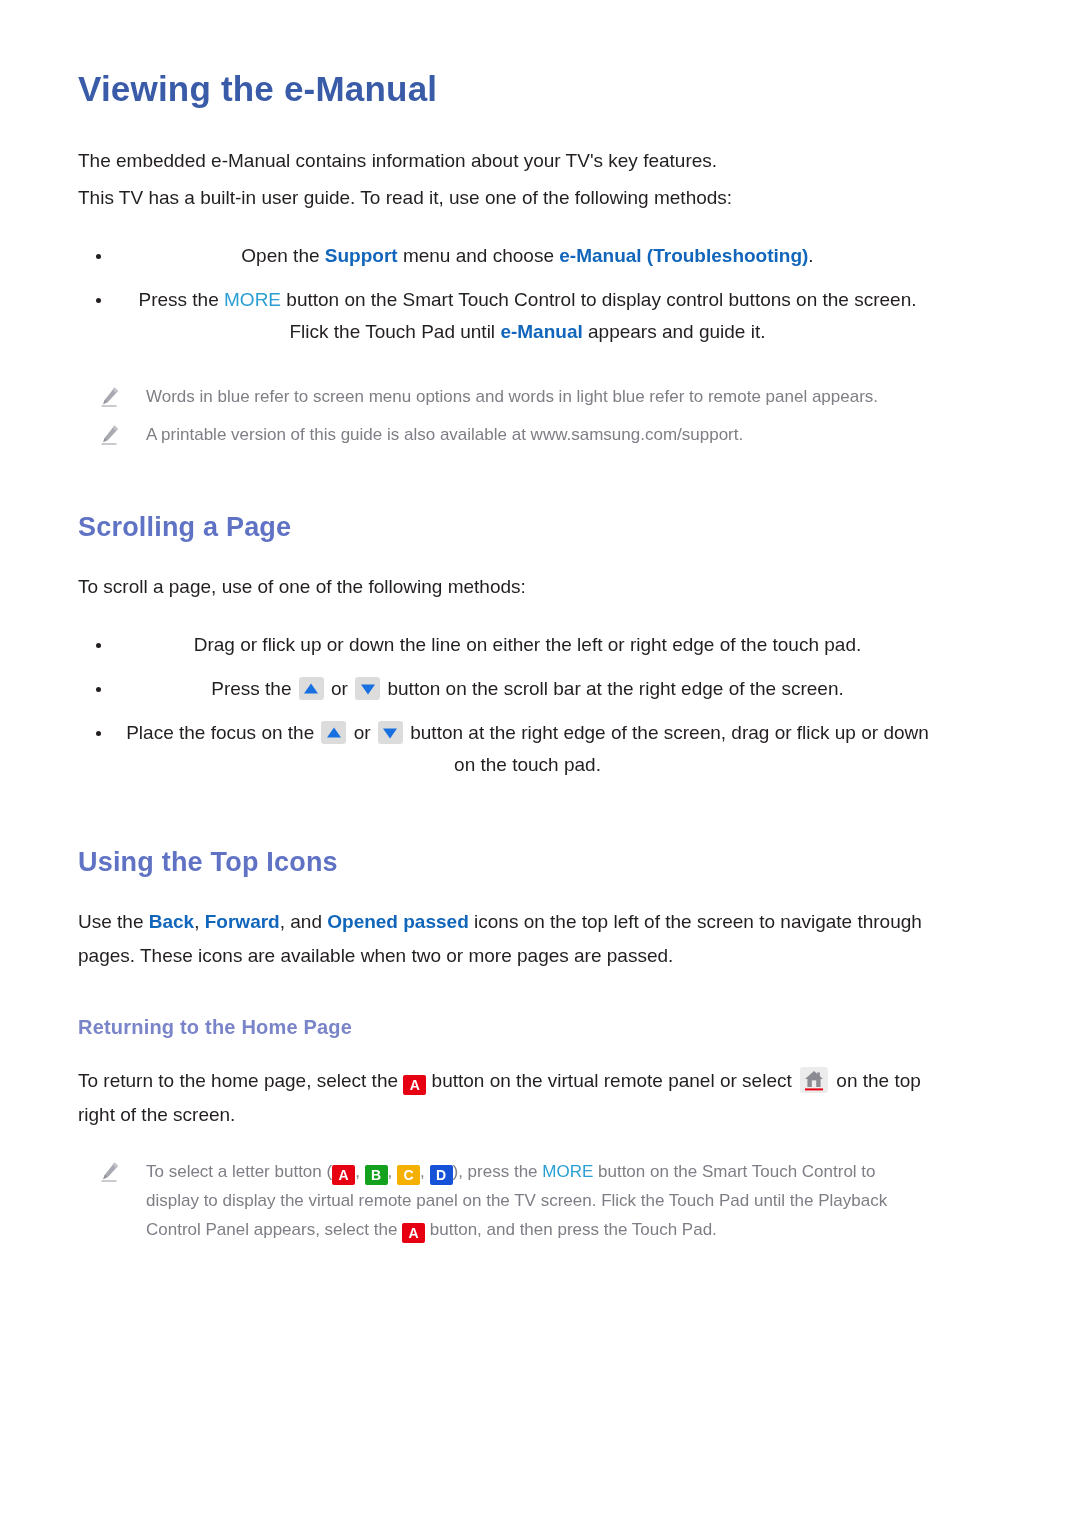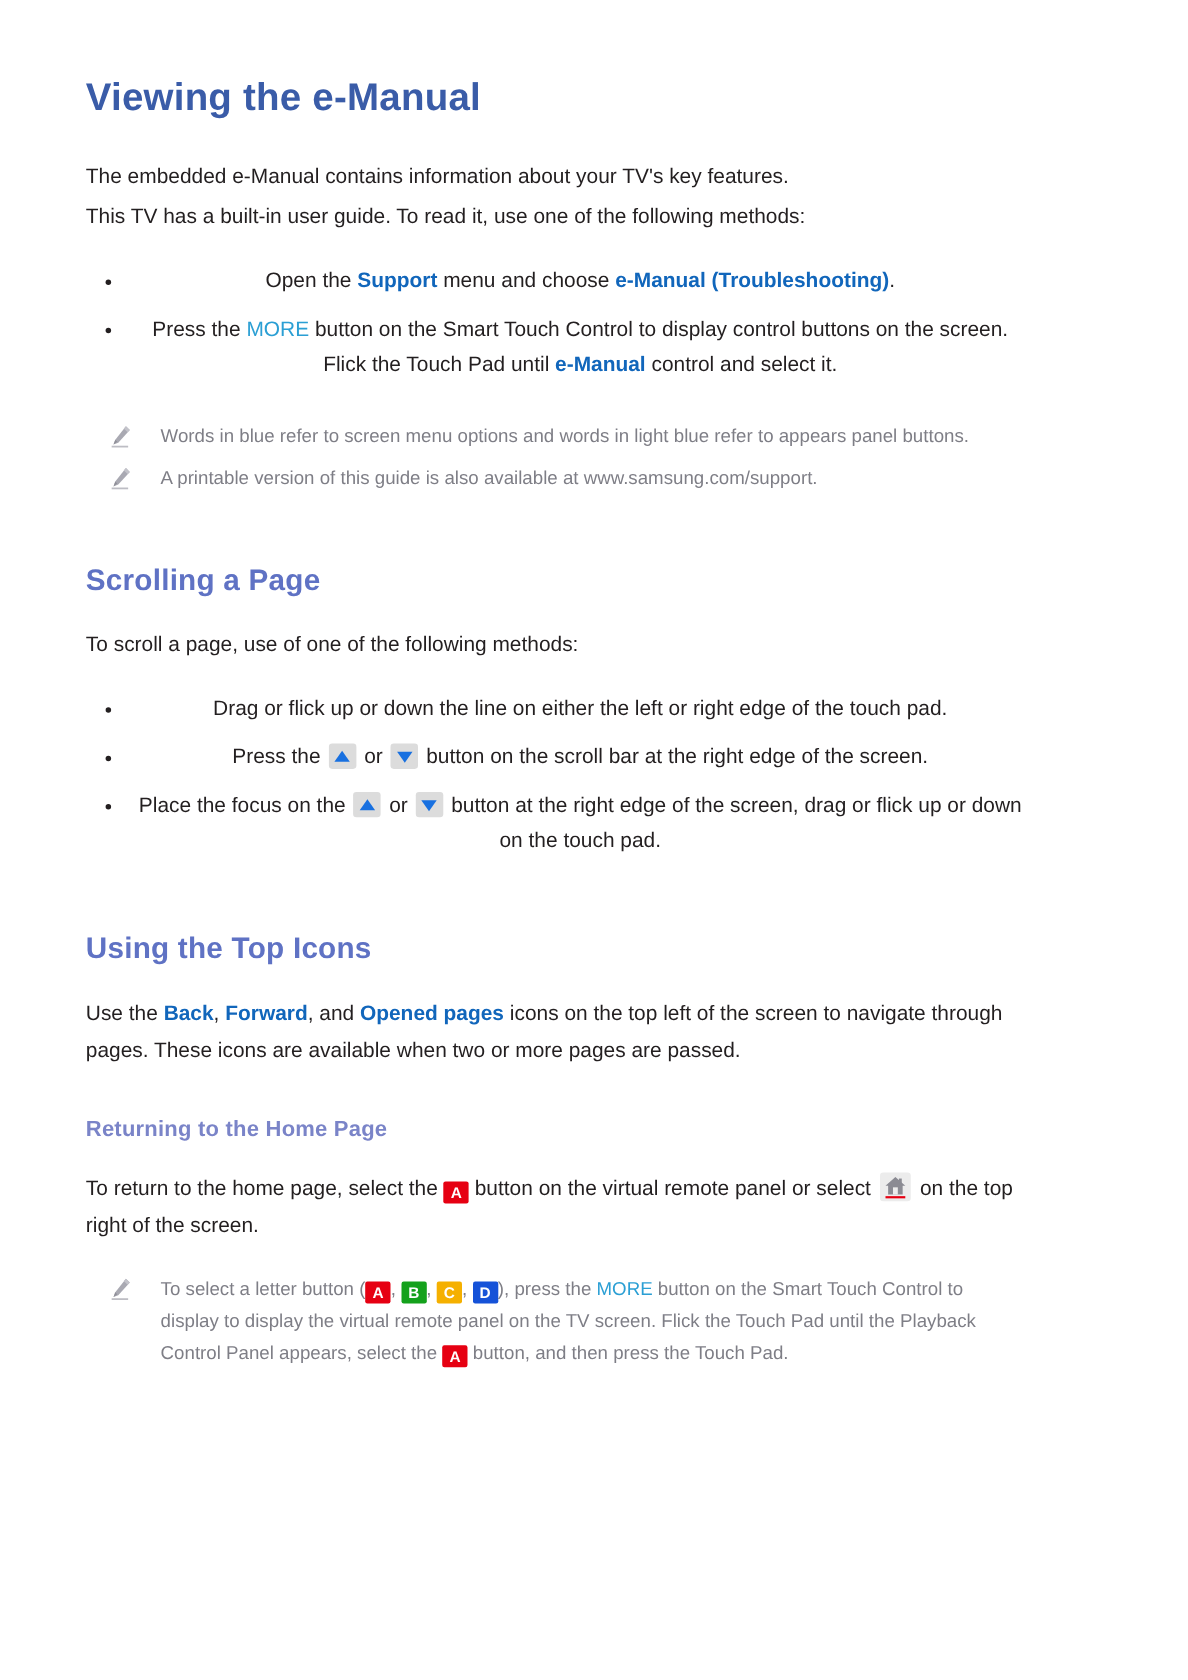--- a/index.html
+++ b/index.html
@@ -184,36 +184,36 @@
 
   <div class="spacer-sm"></div>
 
   <ul class="bullets">
     <li>
       <span class="dot"></span>
       <span><span>Open the </span><span class="menu-blue">Support</span><span> menu and choose </span><span class="menu-blue">e-Manual (Troubleshooting)</span><span>.</span></span>
     </li>
     <li>
       <span class="dot"></span>
-      <span><span>Press the </span><span class="remote-blue">MORE</span><span> button on the Smart Touch Control to display control buttons on the screen. Flick the Touch Pad until </span><span class="menu-blue">e-Manual</span><span> control and select it.</span></span>
+      <span><span>Press the </span><span class="remote-blue">MORE</span><span> button on the Smart Touch Control to display control buttons on the screen. Flick the Touch Pad until </span><span class="menu-blue">e-Manual</span><span> appears and guide it.</span></span>
     </li>
   </ul>
 
   <div class="spacer-sm"></div>
 
   <div class="note">
     <span class="pencil-icon">
       <svg width="20" height="22" viewBox="0 0 20 22">
         <path d="M14.5 1.5 L18 5 L7.5 16.5 L3.2 18.2 L4.8 13.8 Z" fill="#a9a9b2"></path>
         <path d="M14.5 1.5 L18 5 L16 7 L12.5 3.5 Z" fill="#c3c3ca"></path>
         <path d="M3.2 18.2 L4.8 13.8 L6.6 15.6 Z" fill="#8f8f98"></path>
         <rect x="1.5" y="19.2" width="15" height="1.6" fill="#bdbdc4"></rect>
       </svg>
     </span>
-    <span>Words in blue refer to screen menu options and words in light blue refer to appears panel buttons.</span>
+    <span>Words in blue refer to screen menu options and words in light blue refer to remote panel appears.</span>
   </div>
 
   <div class="note">
     <span class="pencil-icon">
       <svg width="20" height="22" viewBox="0 0 20 22">
         <path d="M14.5 1.5 L18 5 L7.5 16.5 L3.2 18.2 L4.8 13.8 Z" fill="#a9a9b2"></path>
         <path d="M14.5 1.5 L18 5 L16 7 L12.5 3.5 Z" fill="#c3c3ca"></path>
         <path d="M3.2 18.2 L4.8 13.8 L6.6 15.6 Z" fill="#8f8f98"></path>
         <rect x="1.5" y="19.2" width="15" height="1.6" fill="#bdbdc4"></rect>
       </svg>
@@ -241,21 +241,21 @@
     <li>
       <span class="dot"></span>
       <span><span>Place the focus on the </span><span class="arrow-key up"></span><span> or </span><span class="arrow-key down"></span><span> button at the right edge of the screen, drag or flick up or down on the touch pad.</span></span>
     </li>
   </ul>
 
   <div class="spacer-lg"></div>
 
   <h2 class="doc-h2">Using the Top Icons</h2>
 
-  <p class="para"><span>Use the </span><span class="menu-blue">Back</span><span>, </span><span class="menu-blue">Forward</span><span>, and </span><span class="menu-blue">Opened pages</span><span> icons on the top left of the screen to navigate through pages. These icons are available when two or more pages are passed.</span></p>
+  <p class="para"><span>Use the </span><span class="menu-blue">Back</span><span>, </span><span class="menu-blue">Forward</span><span>, and </span><span class="menu-blue">Opened passed</span><span> icons on the top left of the screen to navigate through pages. These icons are available when two or more pages are passed.</span></p>
 
   <div class="spacer-md"></div>
 
   <h3 class="doc-h3">Returning to the Home Page</h3>
 
   <p class="para"><span>To return to the home page, select the </span><span class="letter-key k-a">A</span><span> button on the virtual remote panel or select </span><span class="home-chip"><svg width="20" height="22" viewBox="0 0 20 22">
           <path d="M10 2 L19 10 L16.6 10 L16.6 18 L3.4 18 L3.4 10 L1 10 Z" fill="#8b8b93"></path>
           <rect x="13.2" y="3.4" width="2.6" height="4" fill="#8b8b93"></rect>
           <rect x="7.8" y="11.4" width="4.4" height="6.6" fill="#ececec"></rect>
           <rect x="1" y="19.4" width="18" height="2" fill="#e60012"></rect>

